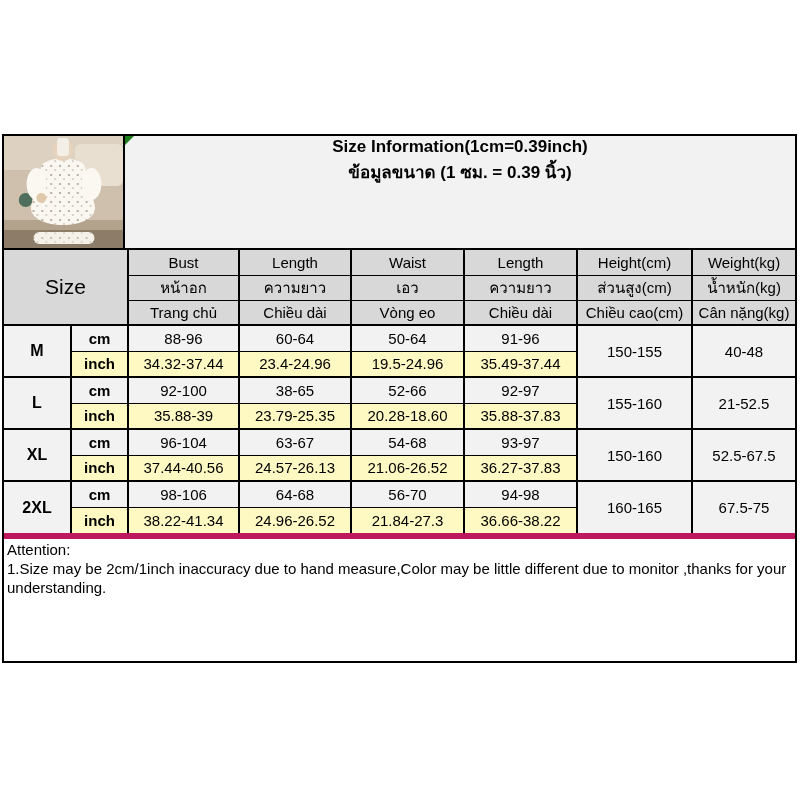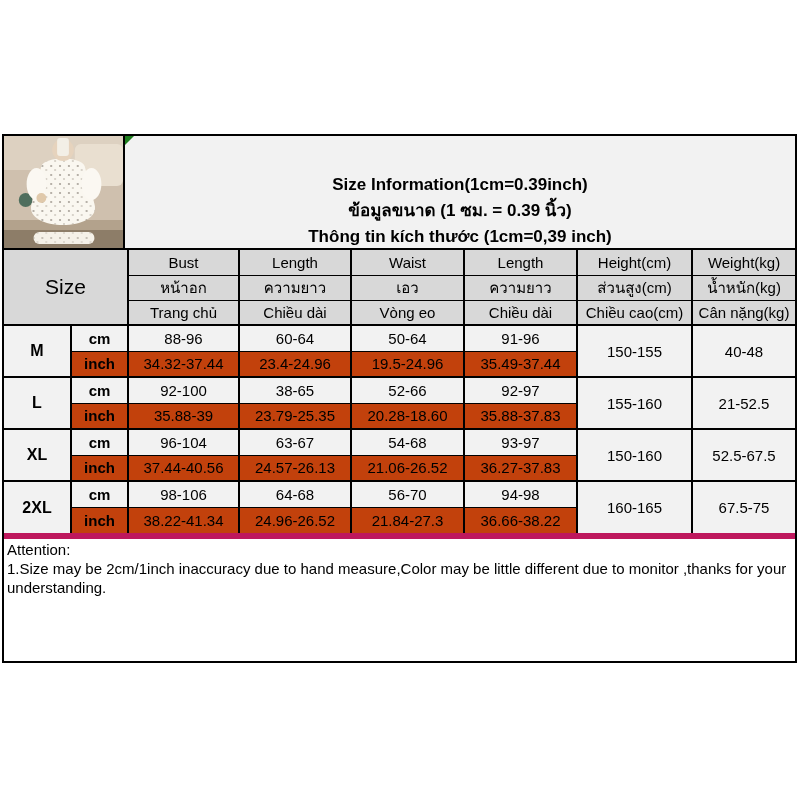--- a/index.html
+++ b/index.html
@@ -8,37 +8,37 @@
   .page { position:relative; width:800px; height:800px; background:#fff; overflow:hidden; }
 
   .panel { position:absolute; left:2px; top:134px; width:795px; height:529px;
            border:2px solid #000; background:#fff; display:flex; flex-direction:column; }
 
   
   .top-band { height:114px; display:flex; border-bottom:2px solid #000; }
   .photo-cell { width:121px; border-right:2px solid #000; overflow:hidden; }
   .photo-cell svg { display:block; width:100%; height:100%; }
   .title-cell { flex:1; background:#f2f2f2; position:relative;
-                display:flex; flex-direction:column; justify-content:flex-end;
+                display:flex; flex-direction:column; justify-content:flex-start;
                 align-items:center; gap:4px; }
   .corner-marker { position:absolute; left:0; top:0; width:0; height:0;
                    border-top:9px solid #1d7d1d; border-right:9px solid transparent; }
   .title-line { font-weight:bold; font-size:17px; line-height:22px; text-align:center; }
 
   
   table { border-collapse:collapse; table-layout:fixed; width:100%; }
   td { border:1px solid #000; border-left-width:2px; border-right-width:2px;
        text-align:center; vertical-align:middle; font-size:15px; padding:0; overflow:hidden; }
   tr td:first-child { border-left:none; }
   tr td:last-child { border-right:none; }
   tr.hdr td { background:#d8d8d8; font-weight:normal; height:25px; }
   tr.hdr1 td { border-top:none; }
   tr.grp td { border-top-width:2px; }
   tr.cmr td { background:#f2f2f2; height:26px; }
-  tr.inr td { background:#c2410c; height:26px; }
+  tr.inr td { background:#fef9c3; height:26px; }
   tr.lst td, tr.lst-span td[rowspan] { border-bottom:none; }
   td.szhd { background:#d8d8d8; font-weight:bold; font-size:21px; }
   td.szl  { background:#d8d8d8; font-weight:bold; font-size:16px; }
   td.unit { font-weight:bold; }
   td.mg   { background:#f2f2f2; }
 
   
   .attention { flex:1; background:#fff; border-top:6px solid #be185d;
                padding:1px 3px; font-size:15px; line-height:19px; }
 </style>
@@ -71,21 +71,20 @@
           <rect x="54" y="2" width="12" height="18" rx="3" fill="#f3efe6"></rect>
           <circle cx="38" cy="62" r="5" fill="#e0c9ab"></circle>
           <rect x="30" y="96" width="62" height="12" rx="6" fill="#f5f1e8"></rect>
           <rect x="30" y="96" width="62" height="12" rx="6" fill="url(#dots)" opacity="0.5"></rect>
         </svg>
       </div>
       <div class="title-cell">
         <div class="corner-marker"></div>
         <div class="title-line">Size Information(1cm=0.39inch)</div>
         <div class="title-line">ข้อมูลขนาด (1 ซม. = 0.39 นิ้ว)</div>
-        <div class="title-line">Thông tin kích thước (1cm=0,39 inch)</div>
       </div>
     </div>
 
     <table>
       <colgroup>
         <col style="width:67px">
           <col style="width:57px">
           <col style="width:111px">
           <col style="width:112px">
         <col style="width:113px">

